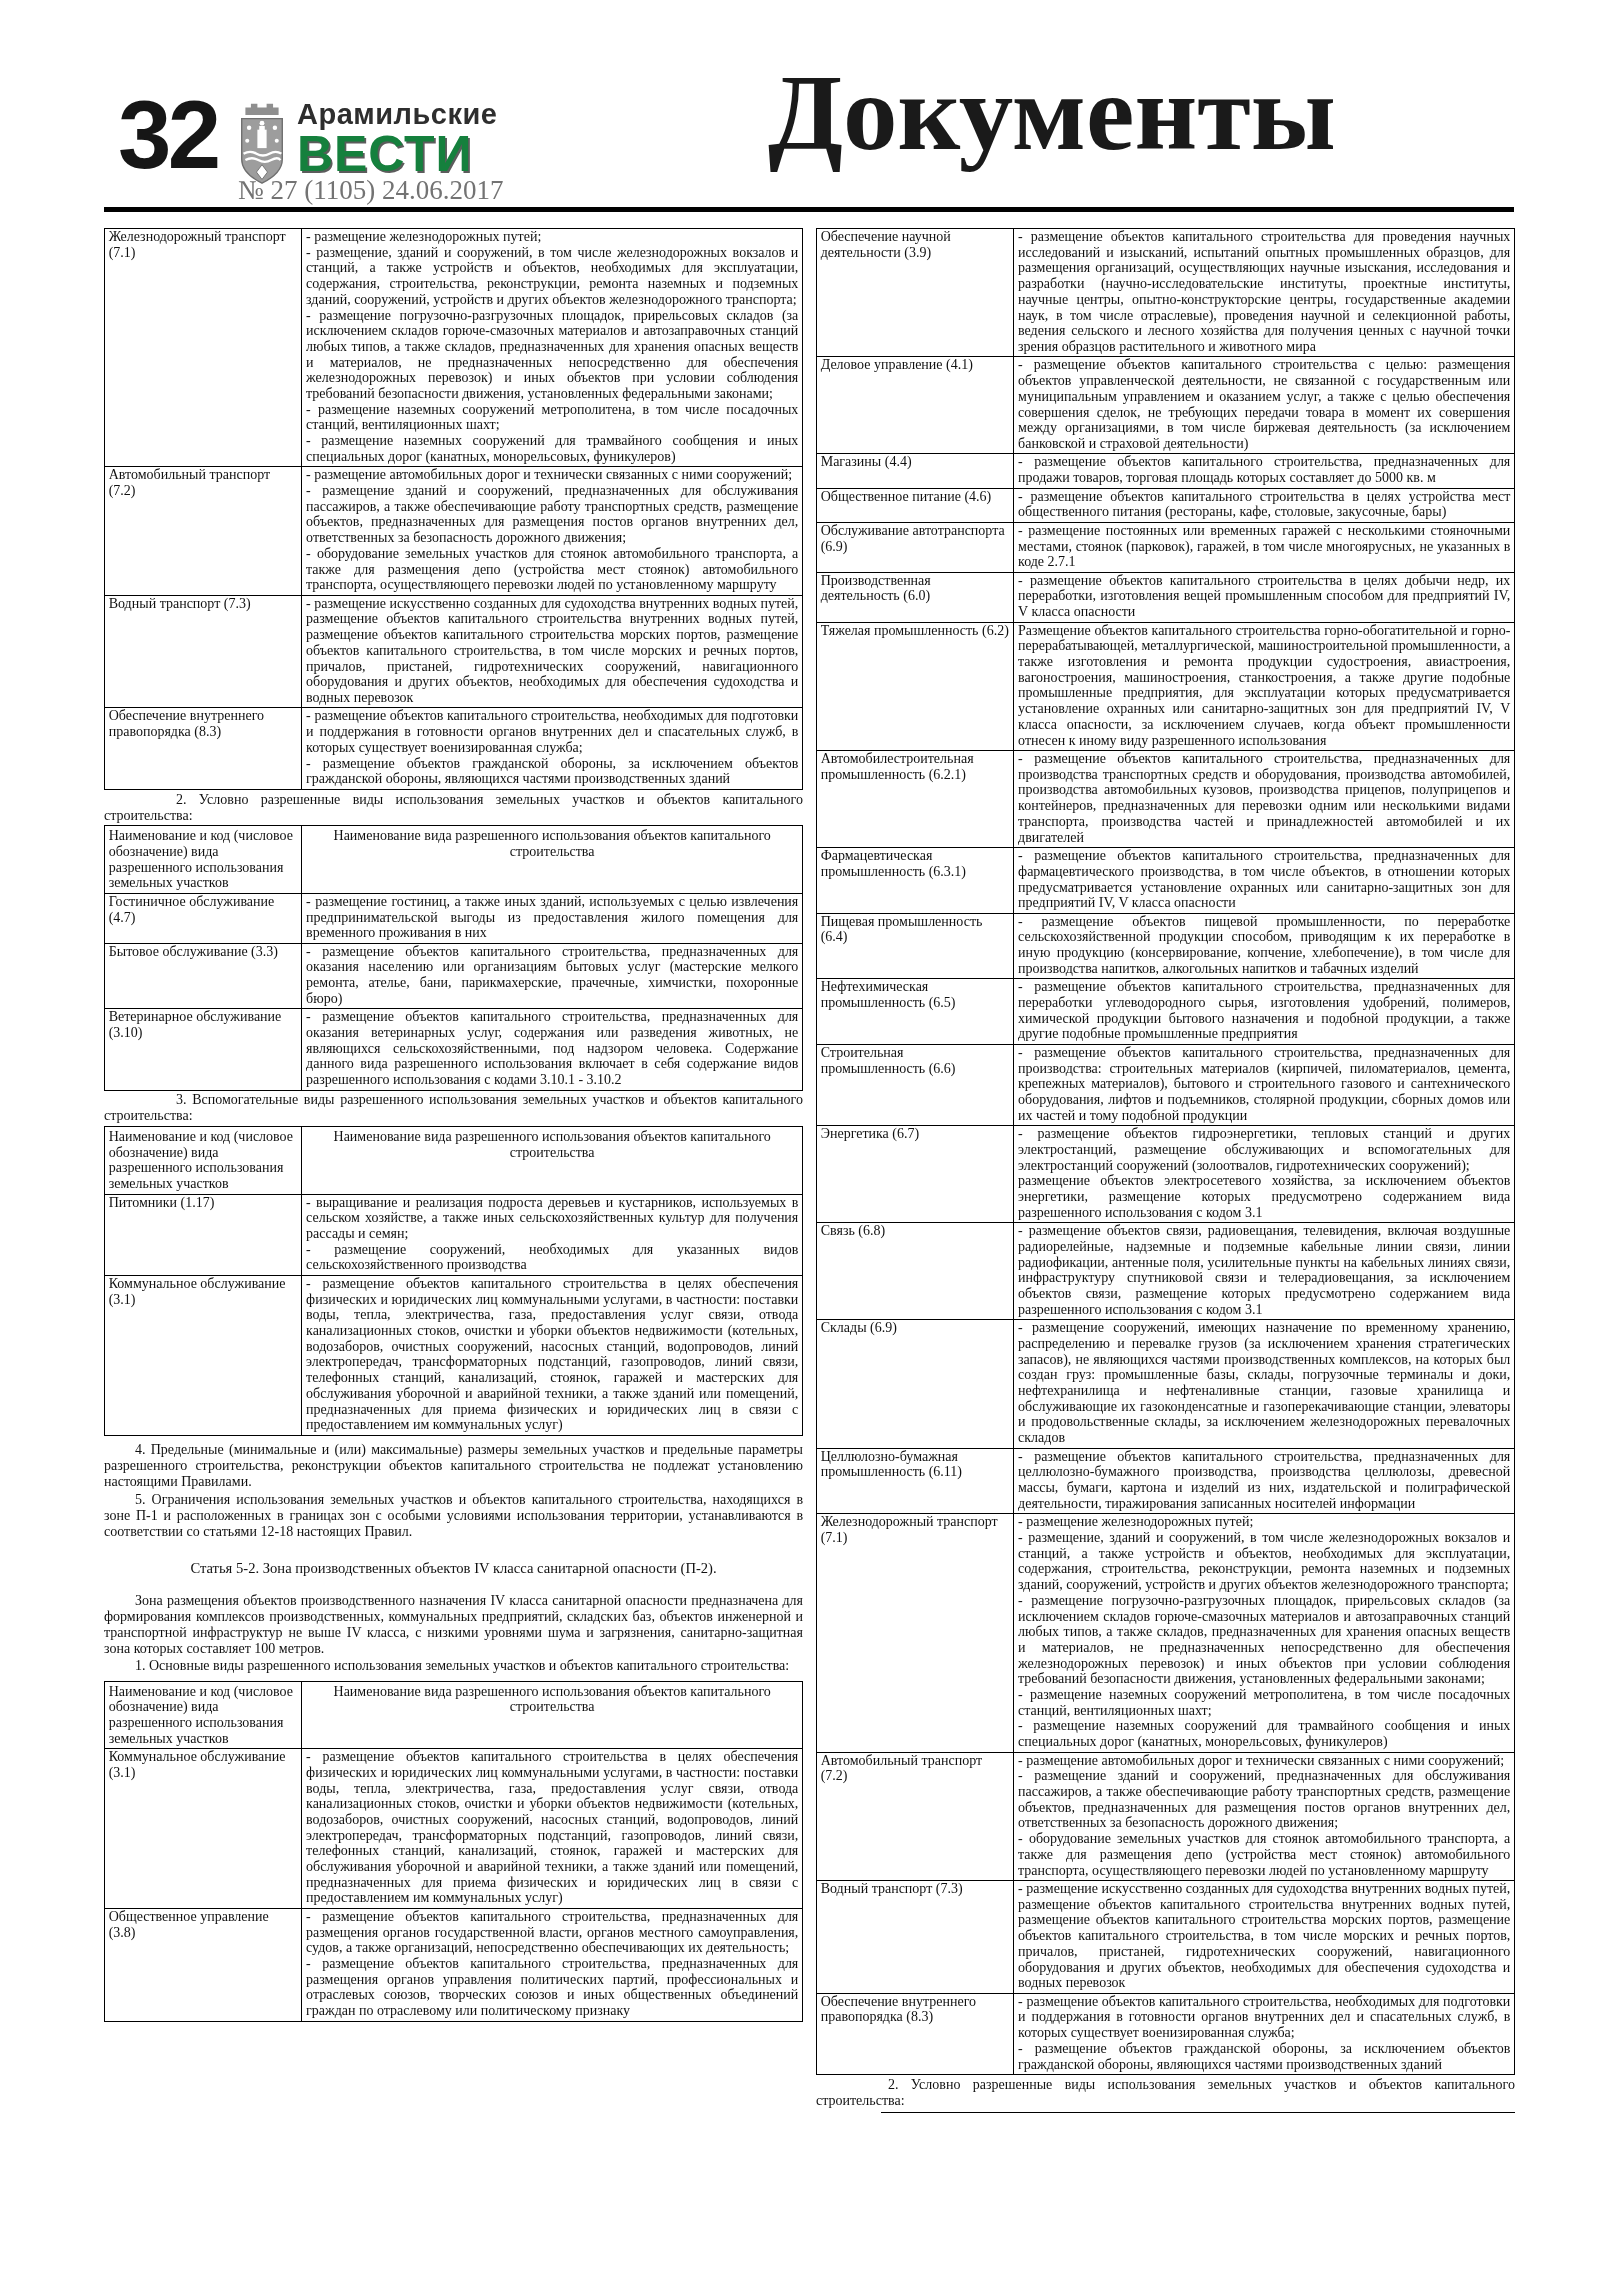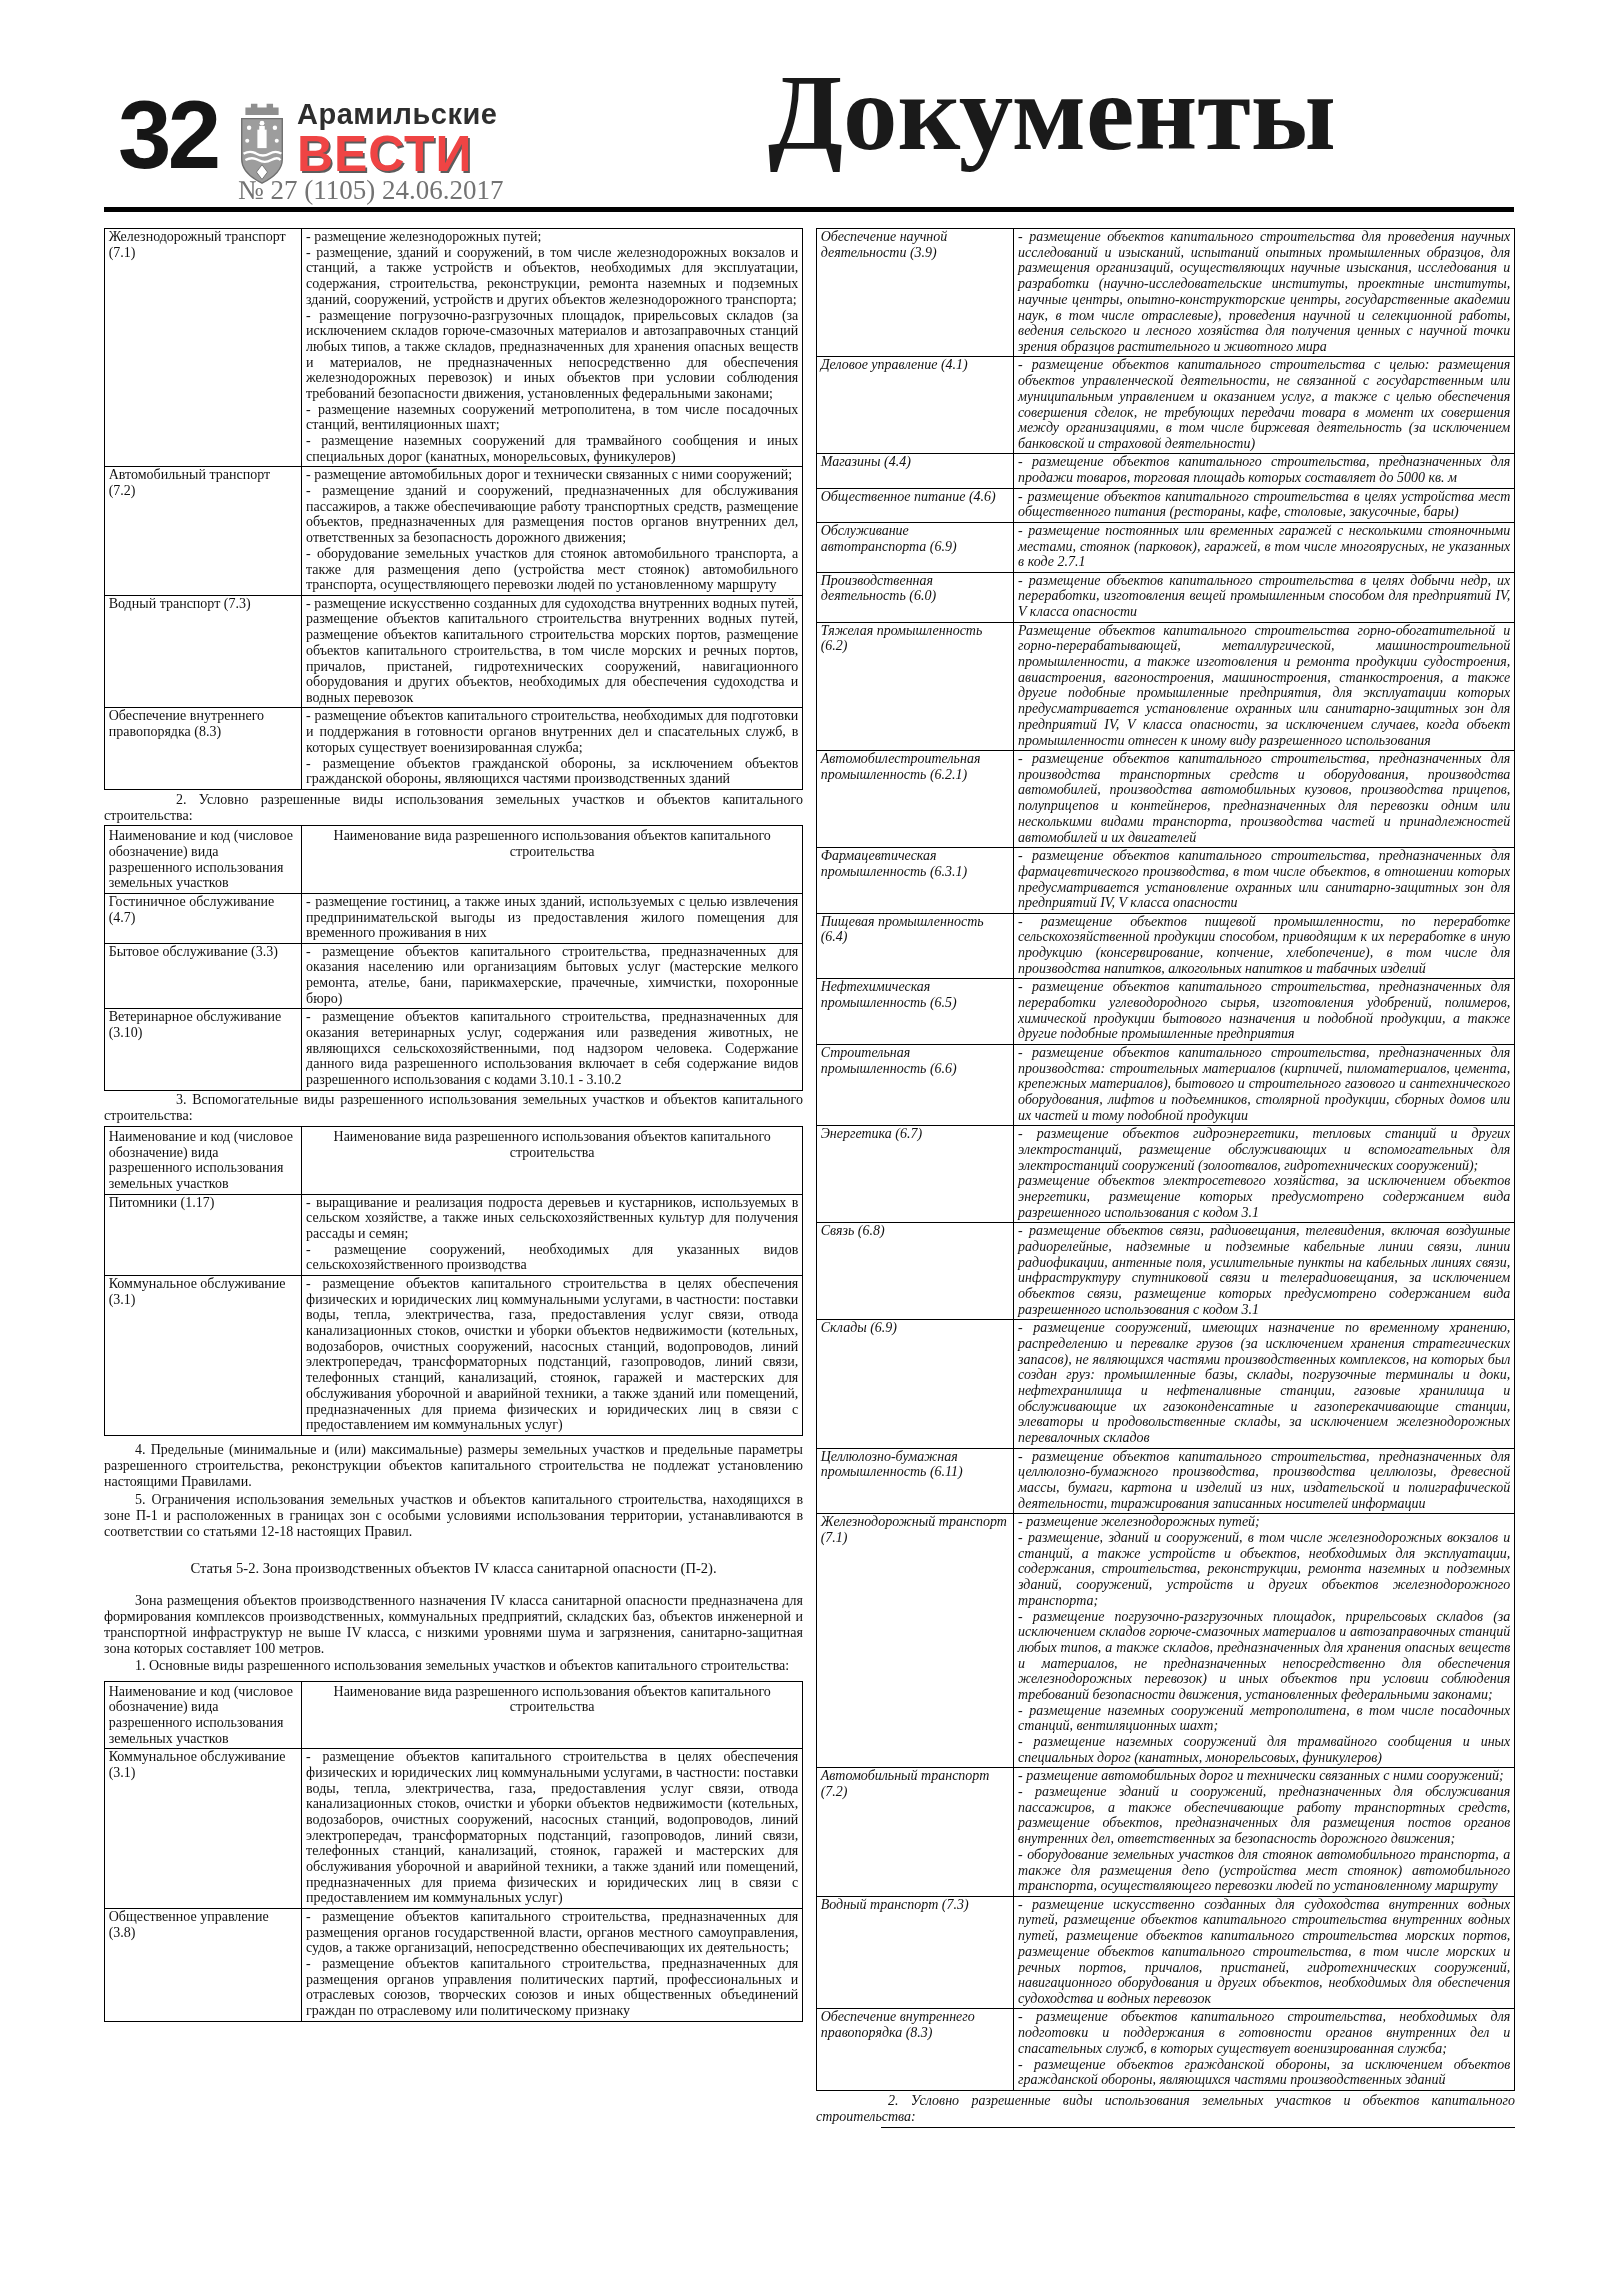--- a/index.html
+++ b/index.html
@@ -11,34 +11,34 @@
   
   .masthead{position:absolute;left:0;top:0;width:1413px;height:228px;}
   .page-number{
     position:absolute;left:118px;top:89px;font-family:"Liberation Sans",sans-serif;
     font-weight:900;font-size:96px;line-height:92px;letter-spacing:-3.7px;color:#161616;
   }
   .emblem{position:absolute;left:238px;top:102px;width:48px;height:83px;}
   .brand{position:absolute;left:297px;top:100px;width:240px;font-family:"Liberation Sans",sans-serif;}
   .brand-top{font-size:29px;font-weight:bold;color:#2e2e2e;letter-spacing:0.5px;line-height:29.5px;}
   .brand-bottom{
-    font-size:50px;font-weight:900;color:#ef4444;line-height:48px;letter-spacing:0.9px;
+    font-size:50px;font-weight:900;color:#15803d;line-height:48px;letter-spacing:0.9px;
     text-shadow:1.8px 1.8px 0 #5c5c5c;
   }
   .issue-line{position:absolute;left:238px;top:175px;font-size:27px;color:#737373;white-space:nowrap;}
   .section-title{
     position:absolute;left:766px;top:57px;width:572px;text-align:center;
     font-size:109px;line-height:111px;font-weight:600;color:#1a1a1a;
     font-family:"Liberation Serif",serif;
   }
   .masthead-rule{position:absolute;left:104px;top:207px;width:1410px;height:4.6px;background:#000;}
   
   .col{position:absolute;top:228px;width:699px;font-size:14px;line-height:15.7px;}
   .col-left{left:104px;}
-  .col-right{left:816px;font-style:italic;}
+  .col-right{left:816px;}
   table{width:100%;border-collapse:collapse;table-layout:fixed;}
   td,th{border:1.4px solid #000;vertical-align:top;padding:0 3.7px 1.8px 3.7px;}
   th{font-weight:normal;text-align:center;padding-top:1.8px;}
   .c1{width:189px;text-align:left;}
   .c2{text-align:justify;white-space:pre-line;margin-top:46px;}
   .para{font-size:14px;line-height:16px;text-align:justify;margin:1.8px 0;text-indent:31px;}
   .para.sect{text-indent:72px;}
   .article-heading{font-size:14.6px;text-align:center;margin:20px 0 16.6px 0;text-indent:0;}
   .cutoff-line{border-top:1.4px solid #000;margin:2.8px 0 0 65px;height:0;}
   .spacer6{height:4.6px;}

